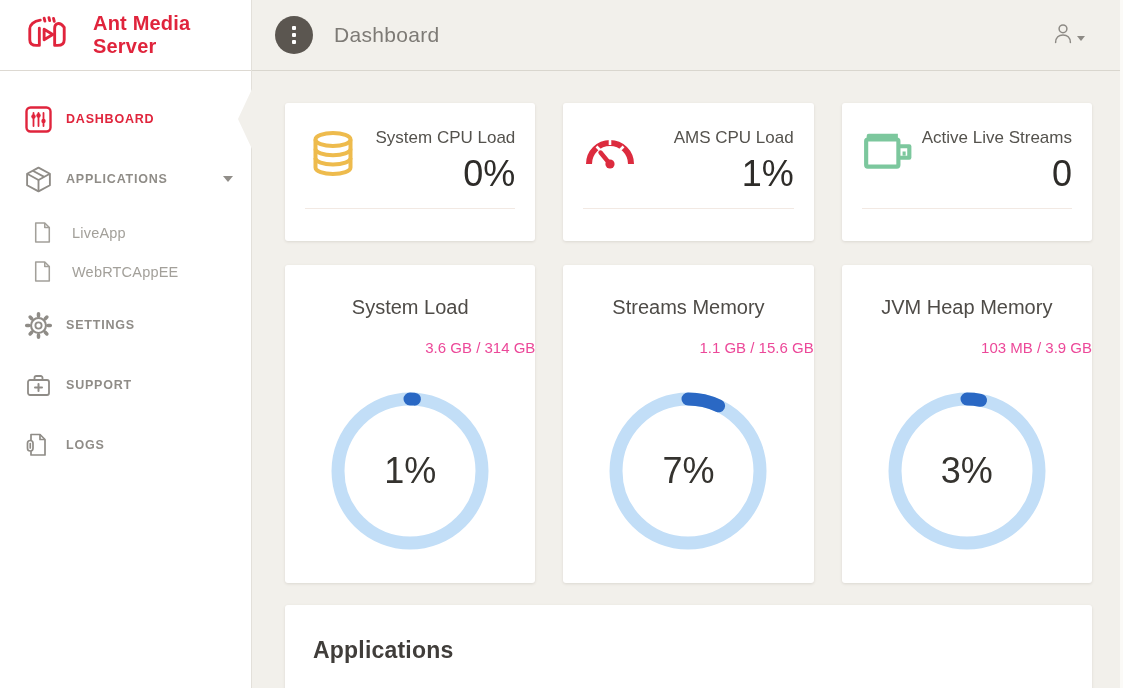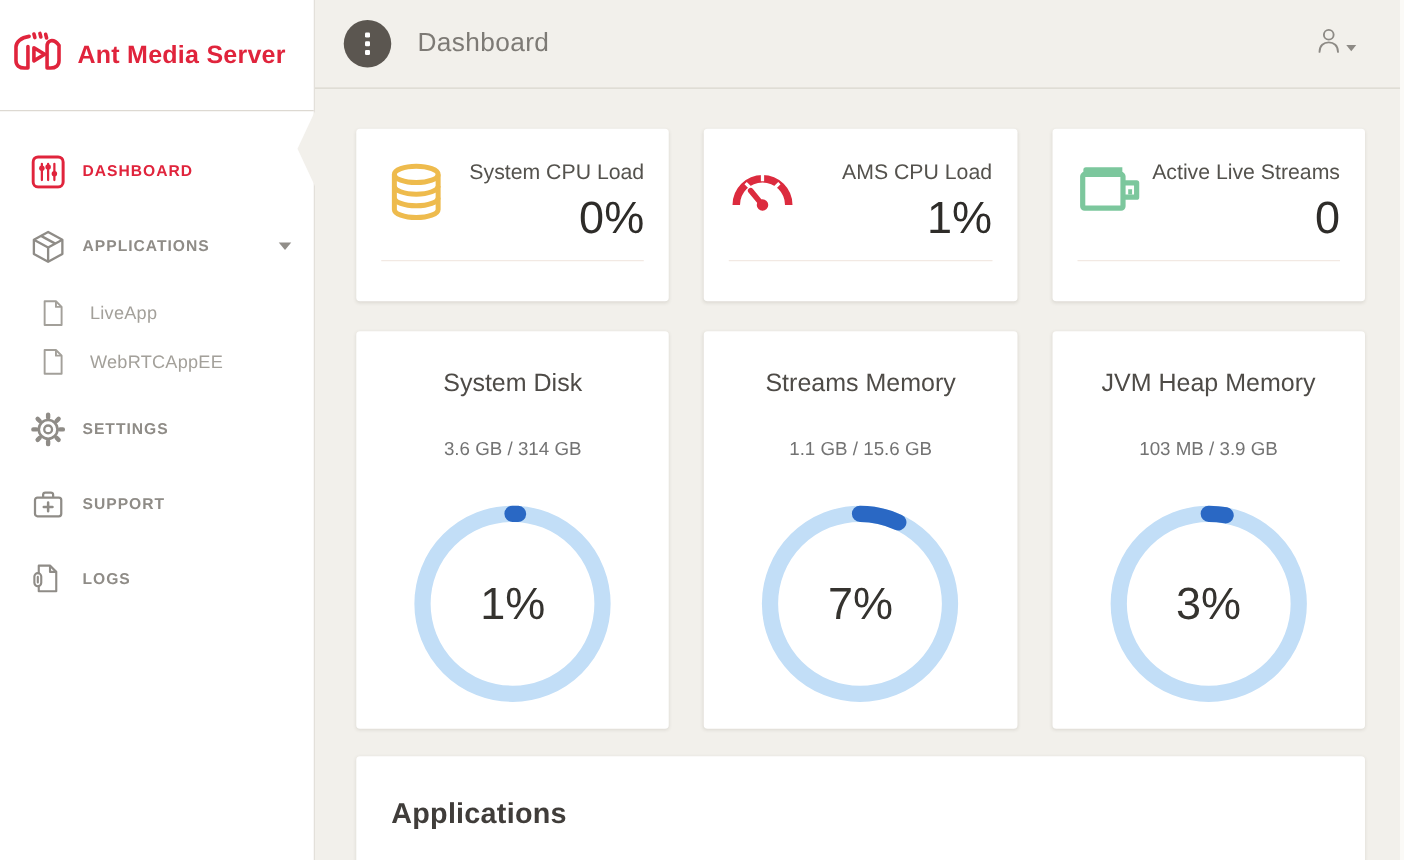--- a/index.html
+++ b/index.html
@@ -2,21 +2,21 @@
 <html><head>
 <meta charset="utf-8">
 <style>
   * { margin:0; padding:0; box-sizing:border-box; }
   html,body { width:1123px; height:688px; overflow:hidden; }
   body { font-family:"Liberation Sans", sans-serif; background:#f2f0eb; }
   .app { display:flex; width:1123px; height:688px; }
 
   
   .sidebar { width:252px; height:100%; background:#ffffff; border-right:1px solid #e3e0da; position:relative; flex-shrink:0; }
-  .logo-area { height:89px; display:flex; align-items:center; padding-left:8px; border-bottom:1px solid #ddd9d2; }
+  .logo-area { height:71px; display:flex; align-items:center; padding-left:25px; border-bottom:1px solid #ddd9d2;gap:14px; }
   .logo-text { color:#e0243c; font-size:20px; font-weight:bold; margin-left:10px; letter-spacing:0.2px; }
   .nav { padding-top:24px; }
   .nav-item { display:flex; align-items:center; height:48px; padding:0 18px 0 22px; cursor:pointer; }
   .nav-item .icon-box { width:32px; display:flex; justify-content:center; flex-shrink:0; }
   .nav-label { margin-left:12px; font-size:12.5px; letter-spacing:0.8px; color:#8f8c87; font-weight:bold; }
   .nav-item.active .nav-label { color:#e0243c; }
   .nav-sub { height:39px; padding-left:26px; }
   .nav-sub .sub-label { margin-left:14px; font-size:14.5px; color:#a3a09a; letter-spacing:0.2px; }
   .mt12 { margin-top:12px; } .mt10 { margin-top:10px; }
   .chevron { margin-left:auto; width:0; height:0; border-left:5px solid transparent; border-right:5px solid transparent; border-top:6px solid #918e89; }
@@ -43,21 +43,21 @@
   .stat-text { margin-left:auto; text-align:right; max-width:160px; }
   .stat-label { font-size:17px; line-height:22px; color:#54524d; }
   .stat-value { font-size:36px; line-height:40px; color:#2e2c29; margin-top:5px; }
   .stat-divider { border-top:1px solid #f2e9e3; margin-top:14px; }
   .stat-footer { height:28px; }
 
   
   .gauges-row { display:flex; gap:28px; margin-top:24px; align-items:flex-start; }
   .gauge-card { flex:1; height:318px; padding-top:18px; text-align:center; }
   .gauge-title { font-size:20px; color:#4e4b47; margin-top:13px; }
-  .gauge-usage { font-size:15px; color:#737373; margin-top:32px; }
+  .gauge-usage { font-size:15px; color:#ec4899; margin-top:20px;text-align:right; }
   .gauge-wrap { width:160px; height:160px; margin:35px auto 0; position:relative; }
   .gauge-pct { position:absolute; left:0; top:0; right:0; bottom:0; display:flex; align-items:center; justify-content:center; font-size:36px; color:#35332f; }
 
   
   .apps-card { margin-top:22px; min-height:90px; padding:21px 28px; display:flex; align-items:center; justify-content:space-between; border-radius:3px 3px 0 0; }
   .apps-title { font-size:23px; color:#403d3a; letter-spacing:0.2px; }
   .new-app-btn { background:#7dbd9c; color:#ffffff; font-weight:bold; font-size:15px; font-family:"Liberation Sans", sans-serif; border:none; border-radius:22px; padding:11px 23px; cursor:pointer; }
 
   .edge-strip { position:fixed; top:0; right:0; width:3px; height:100%; background:#fbfaf7; }
 </style>
@@ -271,21 +271,21 @@
           </div>
           <div class="stat-divider"></div>
           <div class="stat-footer"></div>
         </div>
 
       </div>
 
       <div class="gauges-row">
 
         <div class="card gauge-card">
-          <div class="gauge-title">System Disk</div>
+          <div class="gauge-title">System Load</div>
           <div class="gauge-usage">3.6 GB / 314 GB</div>
           <div class="gauge-wrap">
             <svg width="160" height="160" viewBox="0 0 160 160">
               <circle cx="80" cy="80" r="72" fill="none" stroke="#c2def7" stroke-width="13"></circle>
               <circle class="gauge-progress" cx="80" cy="80" r="72" fill="none" stroke="#2a68c4" stroke-width="13" stroke-linecap="round" transform="rotate(-90 80 80)" stroke-dasharray="4.52 452.39"></circle>
             </svg>
             <div class="gauge-pct">1%</div>
           </div>
         </div>
 

